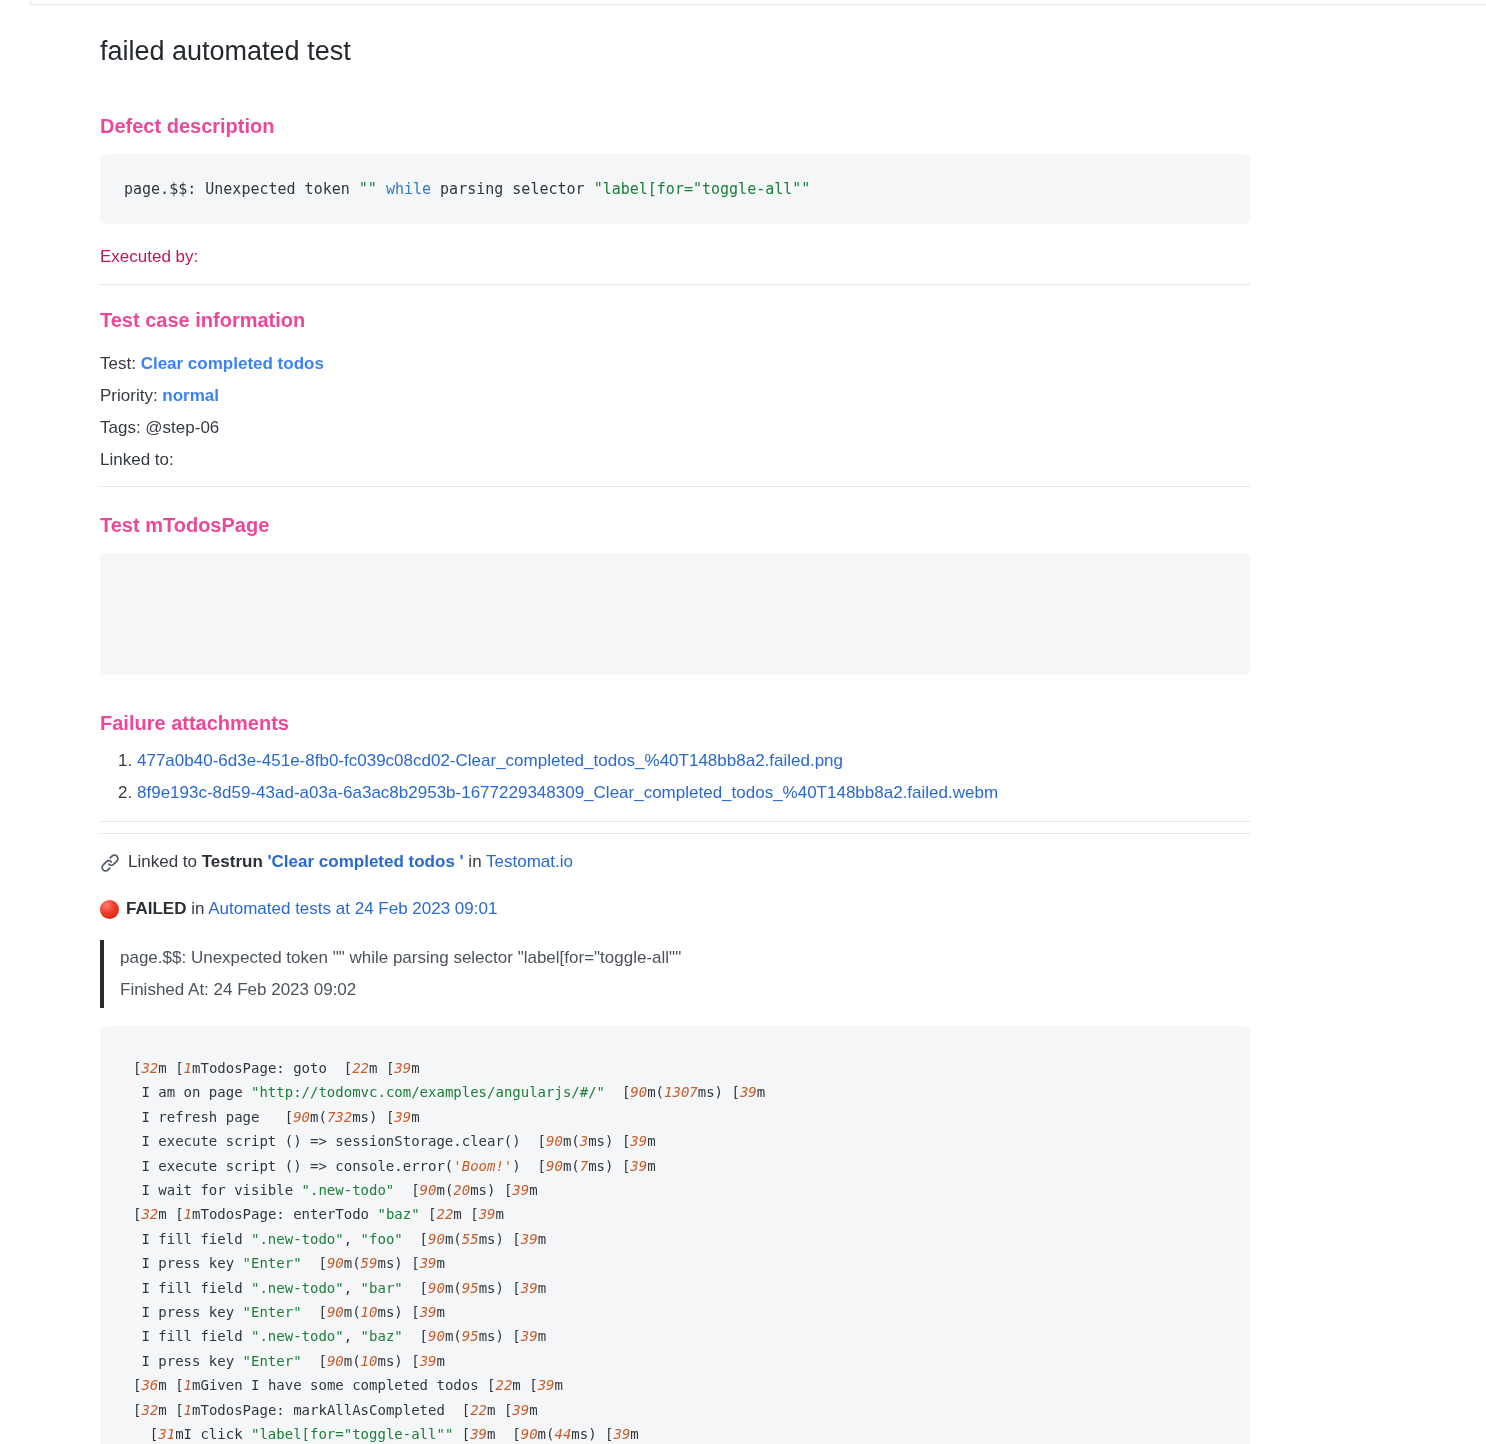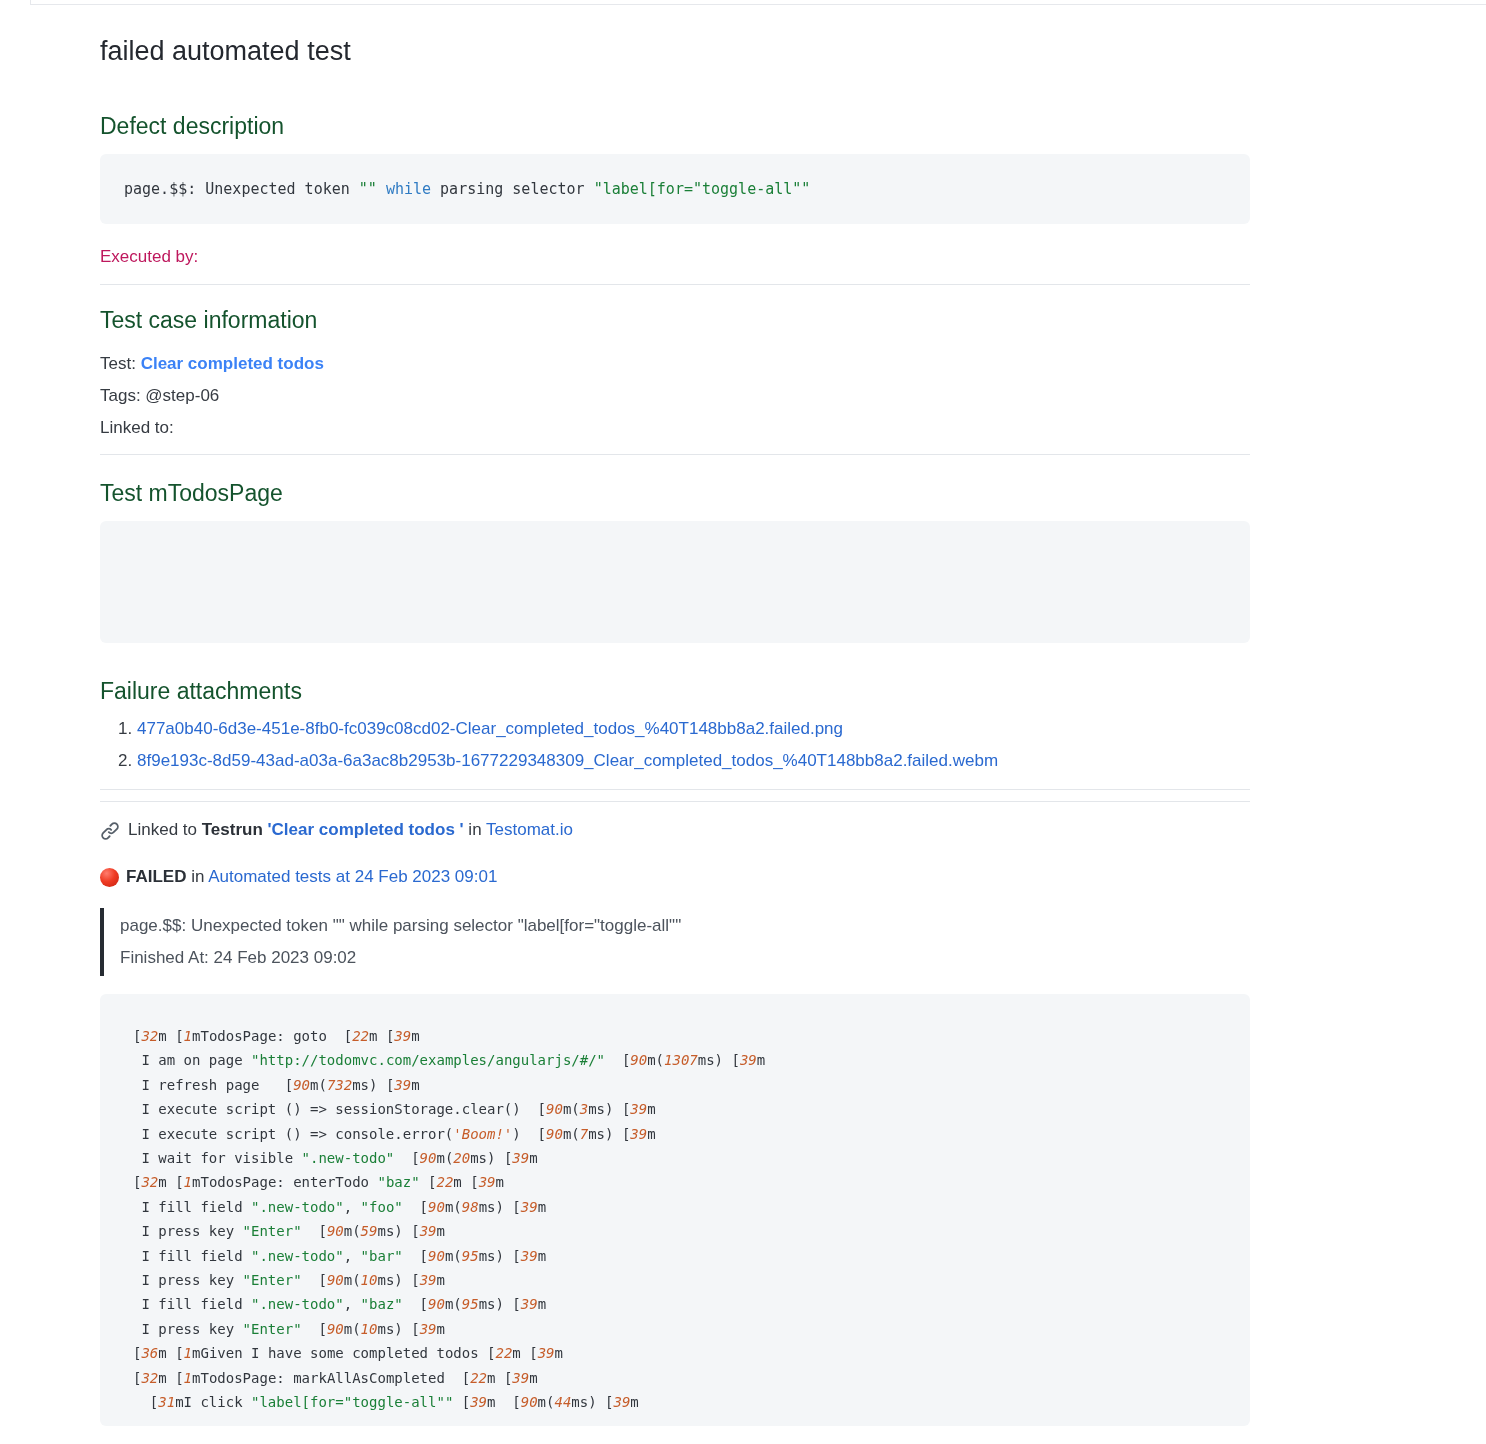--- a/index.html
+++ b/index.html
@@ -6,21 +6,21 @@
   html, body { background: #ffffff; }
   body {
     width: 1486px; height: 1444px; overflow: hidden; position: relative;
     font-family: "Liberation Sans", sans-serif;
     color: #363b42;
   }
   .top-border-h { position: absolute; top: 4px; left: 30px; right: 0; height: 1px; background: #e6e8ec; }
   .top-border-v { position: absolute; top: 0; left: 30px; width: 1px; height: 5px; background: #e6e8ec; }
   .content { margin-left: 100px; width: 1150px; }
   h1.page-title { margin: 34px 0 44px; font-size: 27px; line-height: 34px; font-weight: 400; color: #24282f; }
-  h2.section-heading { font-size: 23px; line-height: 28px; font-weight: 400; color: #14532d; }
+  h2.section-heading { font-size: 20px; line-height: 28px; font-weight: 700; color: #ec4899; }
   .code-block {
     background: #f4f6f8; border-radius: 6px; width: 100%;
     font-family: "DejaVu Sans Mono", "Liberation Mono", monospace;
   }
   .defect-code { margin: 14px 0 22px; padding: 26px 24px; font-size: 15px; line-height: 18px; white-space: pre; }
   .t-p { color: #32373e; }
   .t-n { color: #c65d2a; font-style: italic; }
   .t-s { color: #1a7f37; }
   .t-k { color: #2f7bc3; }
   p.body-line { font-size: 17px; line-height: 21px; color: #be185d; }
@@ -67,20 +67,21 @@
 
   <h2 class="section-heading">Defect description</h2>
   <pre class="code-block defect-code"><code><span class="t-p">page.$$: Unexpected token </span><span class="t-s">""</span><span class="t-p"> </span><span class="t-k">while</span><span class="t-p"> parsing selector </span><span class="t-s">"label[for="toggle-all""</span></code></pre>
   <p class="body-line">Executed by:</p>
 
   <hr class="rule rule-1">
 
   <h2 class="section-heading">Test case information</h2>
   <div class="info-rows">
     <p class="info-row"><span>Test: </span><strong>Clear completed todos</strong></p>
+    <p class="info-row"><span>Priority: </span><strong>normal</strong></p>
     <p class="info-row"><span>Tags: </span><span>@step-06</span></p>
     <p class="info-row"><span>Linked to:</span><span></span></p>
   </div>
 
   <hr class="rule rule-2">
 
   <h2 class="section-heading">Test mTodosPage</h2>
   <div class="empty-block"></div>
 
   <h2 class="section-heading heading-gap">Failure attachments</h2>
@@ -112,21 +113,21 @@
     <div>Finished At: 24 Feb 2023 09:02</div>
   </blockquote>
 
   <pre class="code-block log-block"><code><span class="t-p">[</span><span class="t-n">32</span><span class="t-p">m [</span><span class="t-n">1</span><span class="t-p">mTodosPage: goto  [</span><span class="t-n">22</span><span class="t-p">m [</span><span class="t-n">39</span><span class="t-p">m</span>
 <span class="t-p"> I am on page </span><span class="t-s">"http://todomvc.com/examples/angularjs/#/"</span><span class="t-p">  [</span><span class="t-n">90</span><span class="t-p">m(</span><span class="t-n">1307</span><span class="t-p">ms) [</span><span class="t-n">39</span><span class="t-p">m</span>
 <span class="t-p"> I refresh page   [</span><span class="t-n">90</span><span class="t-p">m(</span><span class="t-n">732</span><span class="t-p">ms) [</span><span class="t-n">39</span><span class="t-p">m</span>
 <span class="t-p"> I execute script () =&gt; sessionStorage.clear()  [</span><span class="t-n">90</span><span class="t-p">m(</span><span class="t-n">3</span><span class="t-p">ms) [</span><span class="t-n">39</span><span class="t-p">m</span>
 <span class="t-p"> I execute script () =&gt; console.error(</span><span class="t-n">'Boom!'</span><span class="t-p">)  [</span><span class="t-n">90</span><span class="t-p">m(</span><span class="t-n">7</span><span class="t-p">ms) [</span><span class="t-n">39</span><span class="t-p">m</span>
 <span class="t-p"> I wait for visible </span><span class="t-s">".new-todo"</span><span class="t-p">  [</span><span class="t-n">90</span><span class="t-p">m(</span><span class="t-n">20</span><span class="t-p">ms) [</span><span class="t-n">39</span><span class="t-p">m</span>
 <span class="t-p">[</span><span class="t-n">32</span><span class="t-p">m [</span><span class="t-n">1</span><span class="t-p">mTodosPage: enterTodo </span><span class="t-s">"baz"</span><span class="t-p"> [</span><span class="t-n">22</span><span class="t-p">m [</span><span class="t-n">39</span><span class="t-p">m</span>
-<span class="t-p"> I fill field </span><span class="t-s">".new-todo"</span><span class="t-p">, </span><span class="t-s">"foo"</span><span class="t-p">  [</span><span class="t-n">90</span><span class="t-p">m(</span><span class="t-n">98</span><span class="t-p">ms) [</span><span class="t-n">39</span><span class="t-p">m</span>
+<span class="t-p"> I fill field </span><span class="t-s">".new-todo"</span><span class="t-p">, </span><span class="t-s">"foo"</span><span class="t-p">  [</span><span class="t-n">90</span><span class="t-p">m(</span><span class="t-n">55</span><span class="t-p">ms) [</span><span class="t-n">39</span><span class="t-p">m</span>
 <span class="t-p"> I press key </span><span class="t-s">"Enter"</span><span class="t-p">  [</span><span class="t-n">90</span><span class="t-p">m(</span><span class="t-n">59</span><span class="t-p">ms) [</span><span class="t-n">39</span><span class="t-p">m</span>
 <span class="t-p"> I fill field </span><span class="t-s">".new-todo"</span><span class="t-p">, </span><span class="t-s">"bar"</span><span class="t-p">  [</span><span class="t-n">90</span><span class="t-p">m(</span><span class="t-n">95</span><span class="t-p">ms) [</span><span class="t-n">39</span><span class="t-p">m</span>
 <span class="t-p"> I press key </span><span class="t-s">"Enter"</span><span class="t-p">  [</span><span class="t-n">90</span><span class="t-p">m(</span><span class="t-n">10</span><span class="t-p">ms) [</span><span class="t-n">39</span><span class="t-p">m</span>
 <span class="t-p"> I fill field </span><span class="t-s">".new-todo"</span><span class="t-p">, </span><span class="t-s">"baz"</span><span class="t-p">  [</span><span class="t-n">90</span><span class="t-p">m(</span><span class="t-n">95</span><span class="t-p">ms) [</span><span class="t-n">39</span><span class="t-p">m</span>
 <span class="t-p"> I press key </span><span class="t-s">"Enter"</span><span class="t-p">  [</span><span class="t-n">90</span><span class="t-p">m(</span><span class="t-n">10</span><span class="t-p">ms) [</span><span class="t-n">39</span><span class="t-p">m</span>
 <span class="t-p">[</span><span class="t-n">36</span><span class="t-p">m [</span><span class="t-n">1</span><span class="t-p">mGiven I have some completed todos [</span><span class="t-n">22</span><span class="t-p">m [</span><span class="t-n">39</span><span class="t-p">m</span>
 <span class="t-p">[</span><span class="t-n">32</span><span class="t-p">m [</span><span class="t-n">1</span><span class="t-p">mTodosPage: markAllAsCompleted  [</span><span class="t-n">22</span><span class="t-p">m [</span><span class="t-n">39</span><span class="t-p">m</span>
 <span class="t-p">  [</span><span class="t-n">31</span><span class="t-p">mI click </span><span class="t-s">"label[for="toggle-all""</span><span class="t-p"> [</span><span class="t-n">39</span><span class="t-p">m  [</span><span class="t-n">90</span><span class="t-p">m(</span><span class="t-n">44</span><span class="t-p">ms) [</span><span class="t-n">39</span><span class="t-p">m</span></code></pre>
 
 </main>

